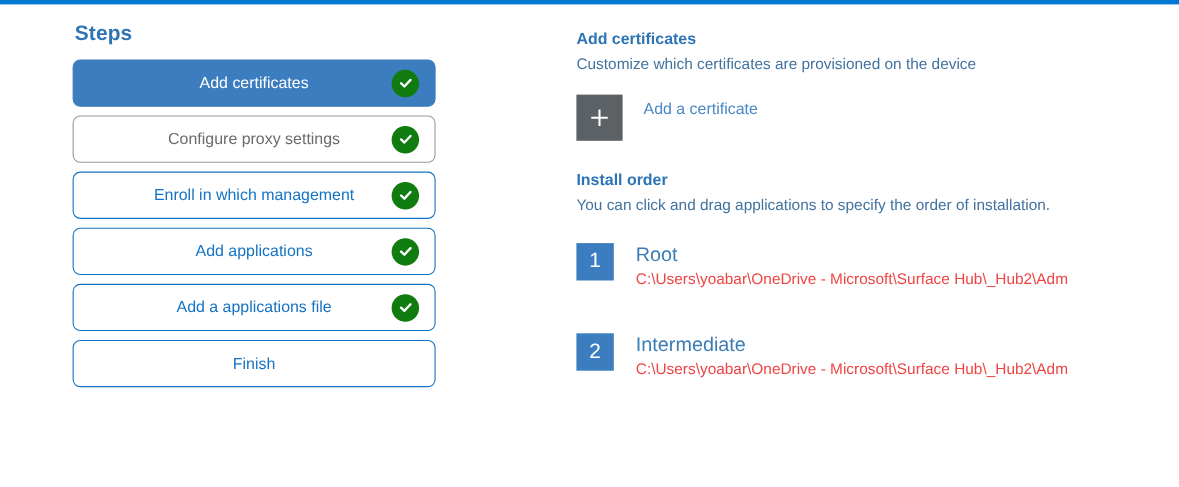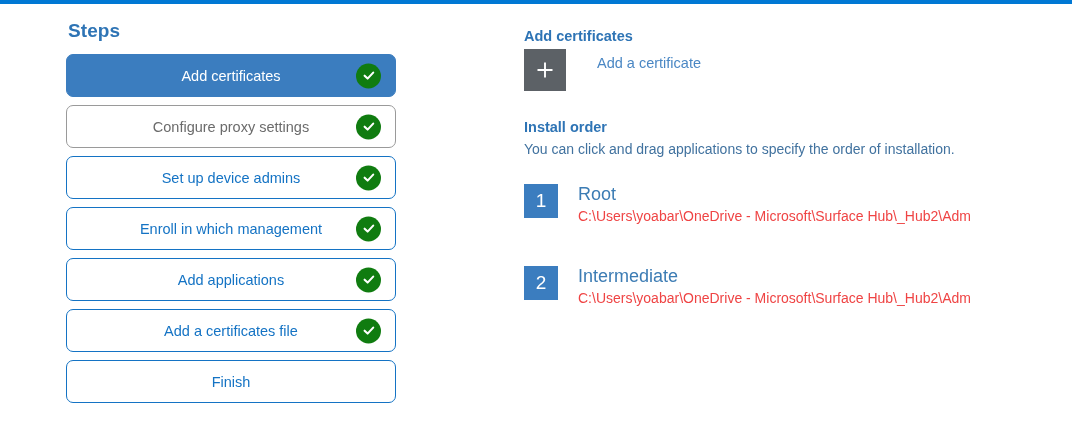--- a/index.html
+++ b/index.html
@@ -106,22 +106,21 @@
   .sec-sub {
     font-size: 14px;
     color: #41729f;
     margin: 0;
     line-height: 1.35;
   }
 
   .add-row {
     display: flex;
     align-items: flex-start;
-    margin-top: 3px;
-    gap: 12px;
+    margin-top: 18px;
   }
   .plus-btn {
     width: 42px;
     height: 42px;
     background: #5c6166;
     display: flex;
     align-items: center;
     justify-content: center;
     cursor: pointer;
     flex: none;
@@ -191,64 +190,57 @@
 
     <div class="step-btn muted">
       <span class="step-label">Configure proxy settings</span>
       <span class="check">
         <svg width="14" height="14" viewBox="0 0 14 14">
             <path d="M2.6 7.2 L5.6 10.1 L11.2 4.1" stroke="#ffffff" stroke-width="2.1" fill="none" stroke-linecap="round" stroke-linejoin="round"></path>
           </svg>
       </span>
     </div>
 
-    <div class="step-btn">
-      <span class="step-label">Set up device admins</span>
-      <span class="check">
-        <svg width="14" height="14" viewBox="0 0 14 14">
-            <path d="M2.6 7.2 L5.6 10.1 L11.2 4.1" stroke="#ffffff" stroke-width="2.1" fill="none" stroke-linecap="round" stroke-linejoin="round"></path>
-          </svg>
-      </span>
-    </div>
 
     <div class="step-btn">
       <span class="step-label">Enroll in which management</span>
       <span class="check">
         <svg width="14" height="14" viewBox="0 0 14 14">
             <path d="M2.6 7.2 L5.6 10.1 L11.2 4.1" stroke="#ffffff" stroke-width="2.1" fill="none" stroke-linecap="round" stroke-linejoin="round"></path>
           </svg>
       </span>
     </div>
 
     <div class="step-btn">
       <span class="step-label">Add applications</span>
       <span class="check">
         <svg width="14" height="14" viewBox="0 0 14 14">
             <path d="M2.6 7.2 L5.6 10.1 L11.2 4.1" stroke="#ffffff" stroke-width="2.1" fill="none" stroke-linecap="round" stroke-linejoin="round"></path>
           </svg>
       </span>
     </div>
 
     <div class="step-btn">
-      <span class="step-label">Add a certificates file</span>
+      <span class="step-label">Add a applications file</span>
       <span class="check">
         <svg width="14" height="14" viewBox="0 0 14 14">
             <path d="M2.6 7.2 L5.6 10.1 L11.2 4.1" stroke="#ffffff" stroke-width="2.1" fill="none" stroke-linecap="round" stroke-linejoin="round"></path>
           </svg>
       </span>
     </div>
 
     <div class="step-btn">
       <span class="step-label">Finish</span>
     </div>
   </div>
 
   <div class="detail-col">
 
     <div class="sec-title">Add certificates</div>
+    <div class="sec-sub">Customize which certificates are provisioned on the device</div>
 
     <div class="add-row">
       <div class="plus-btn">
         <span>
           <svg width="22" height="22" viewBox="0 0 22 22">
               <path d="M11 3.5 V18.5 M3.5 11 H18.5" stroke="#ffffff" stroke-width="1.9" stroke-linecap="butt"></path>
             </svg>
         </span>
       </div>
       <div class="add-link">Add a certificate</div>

